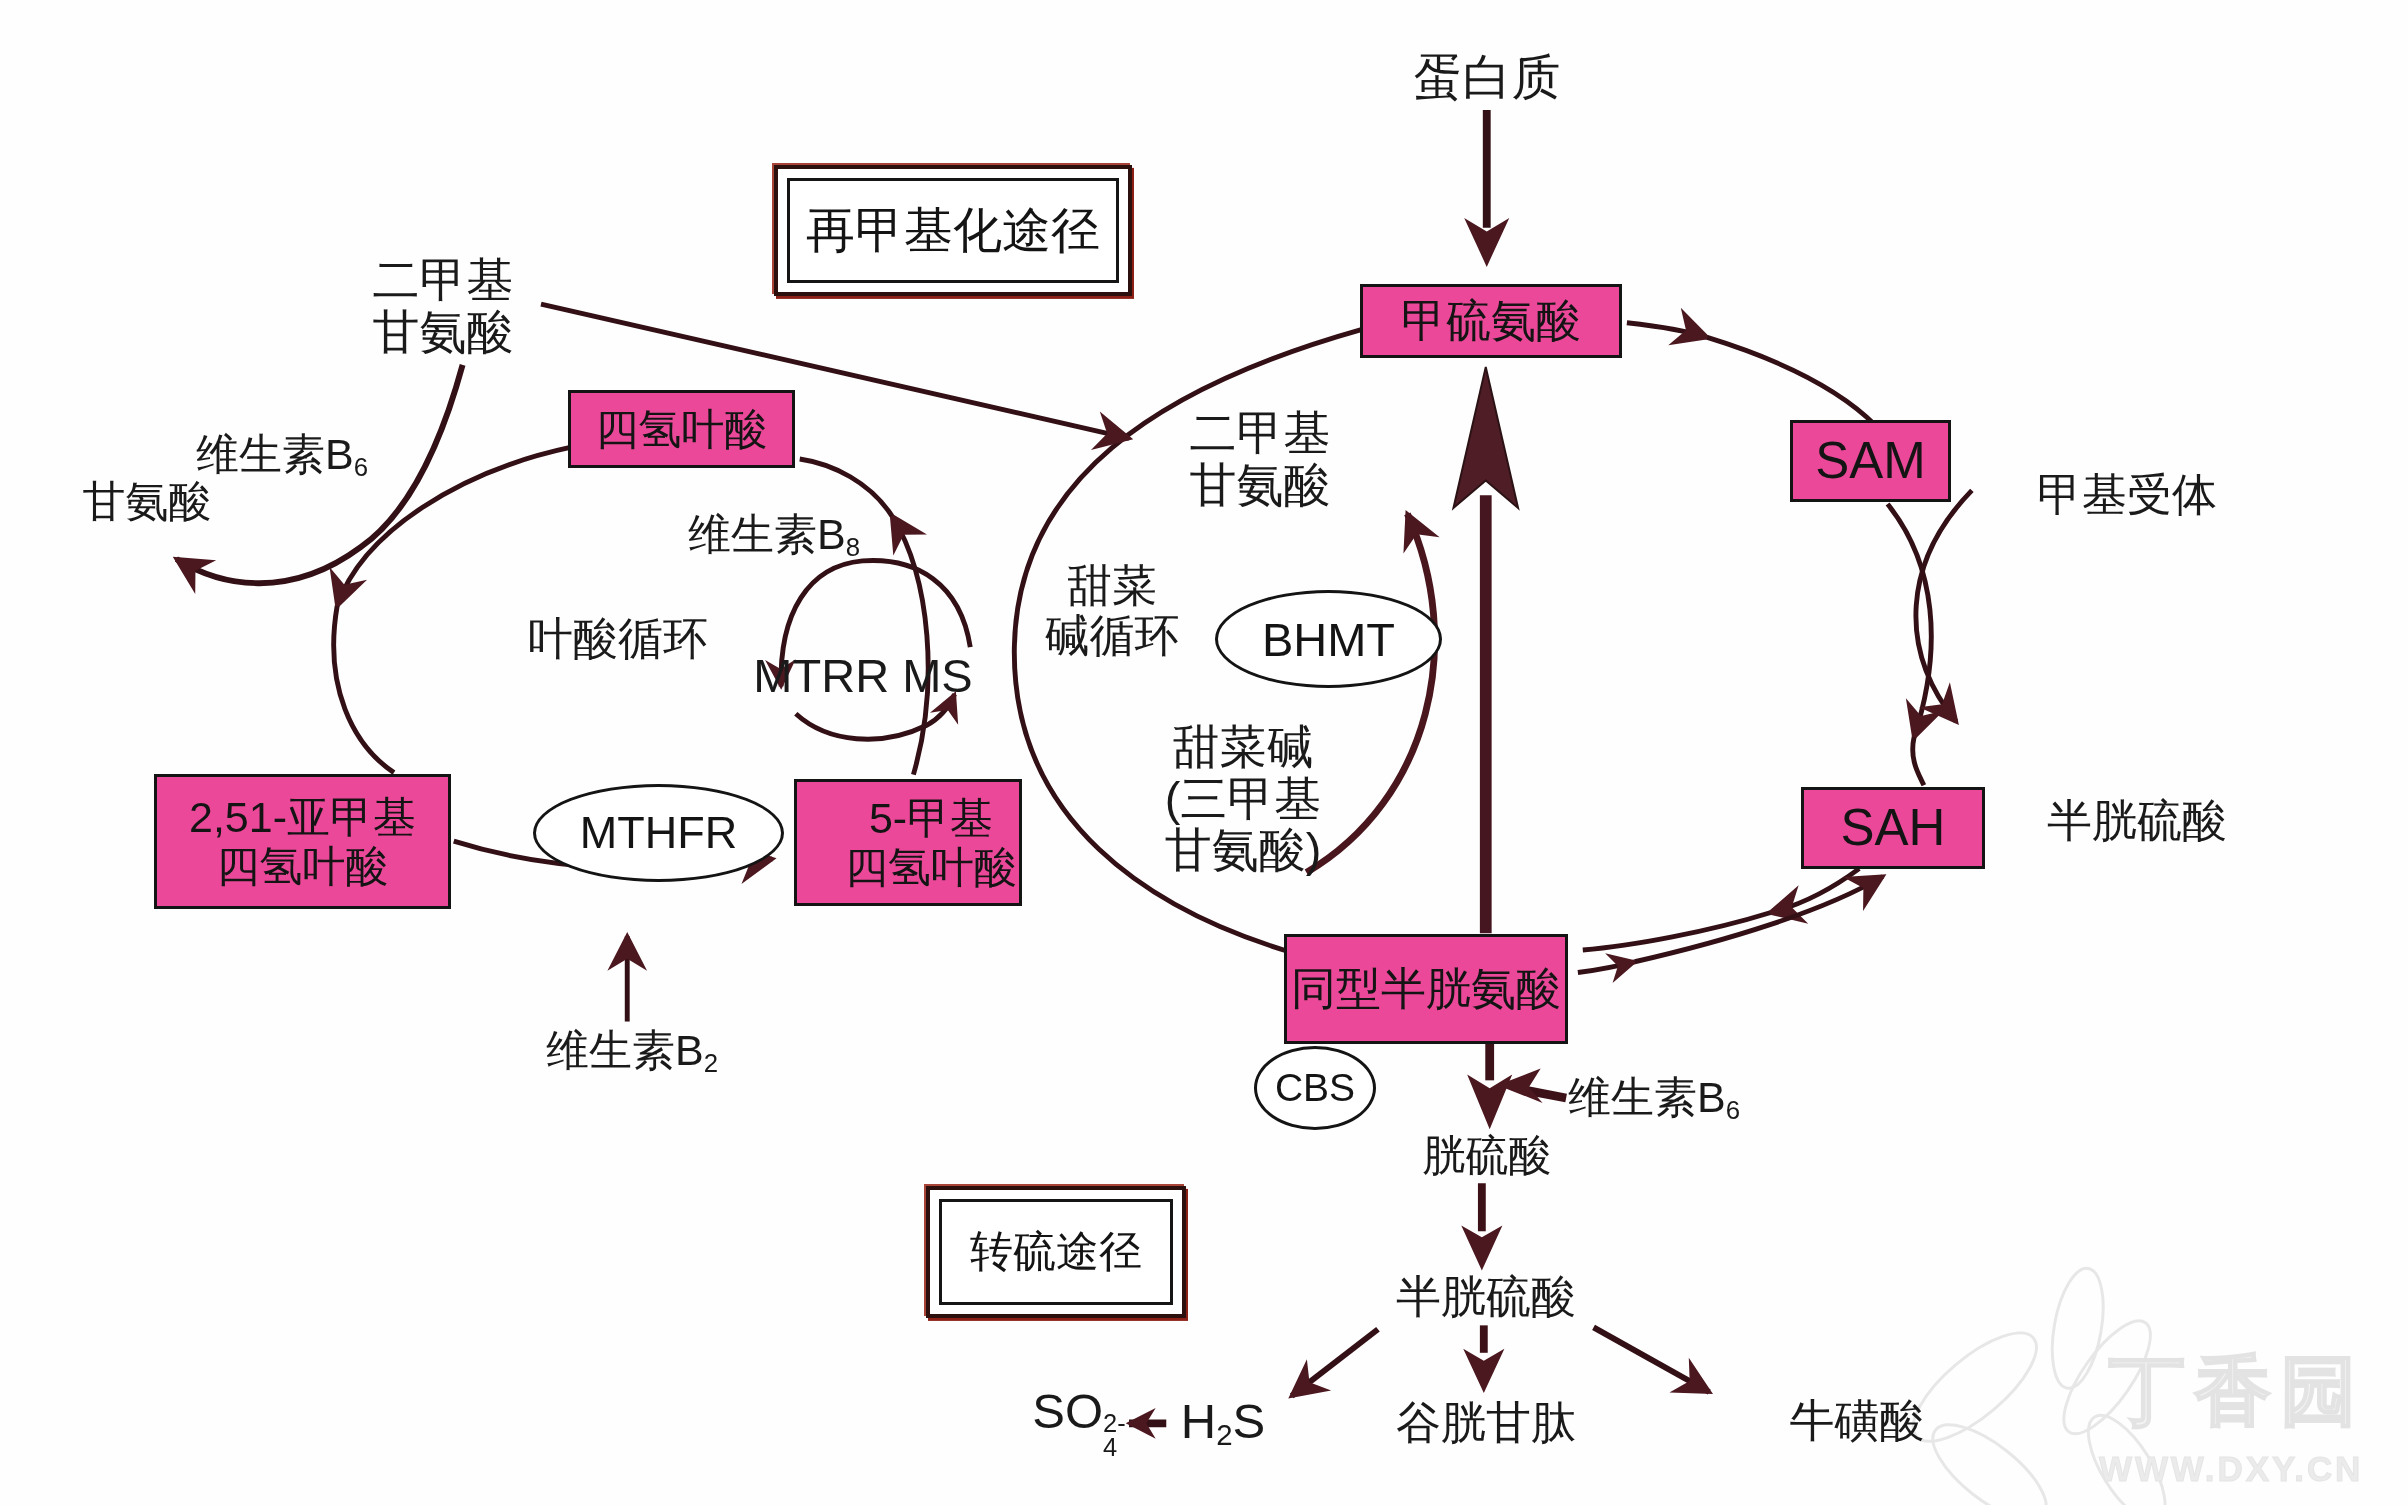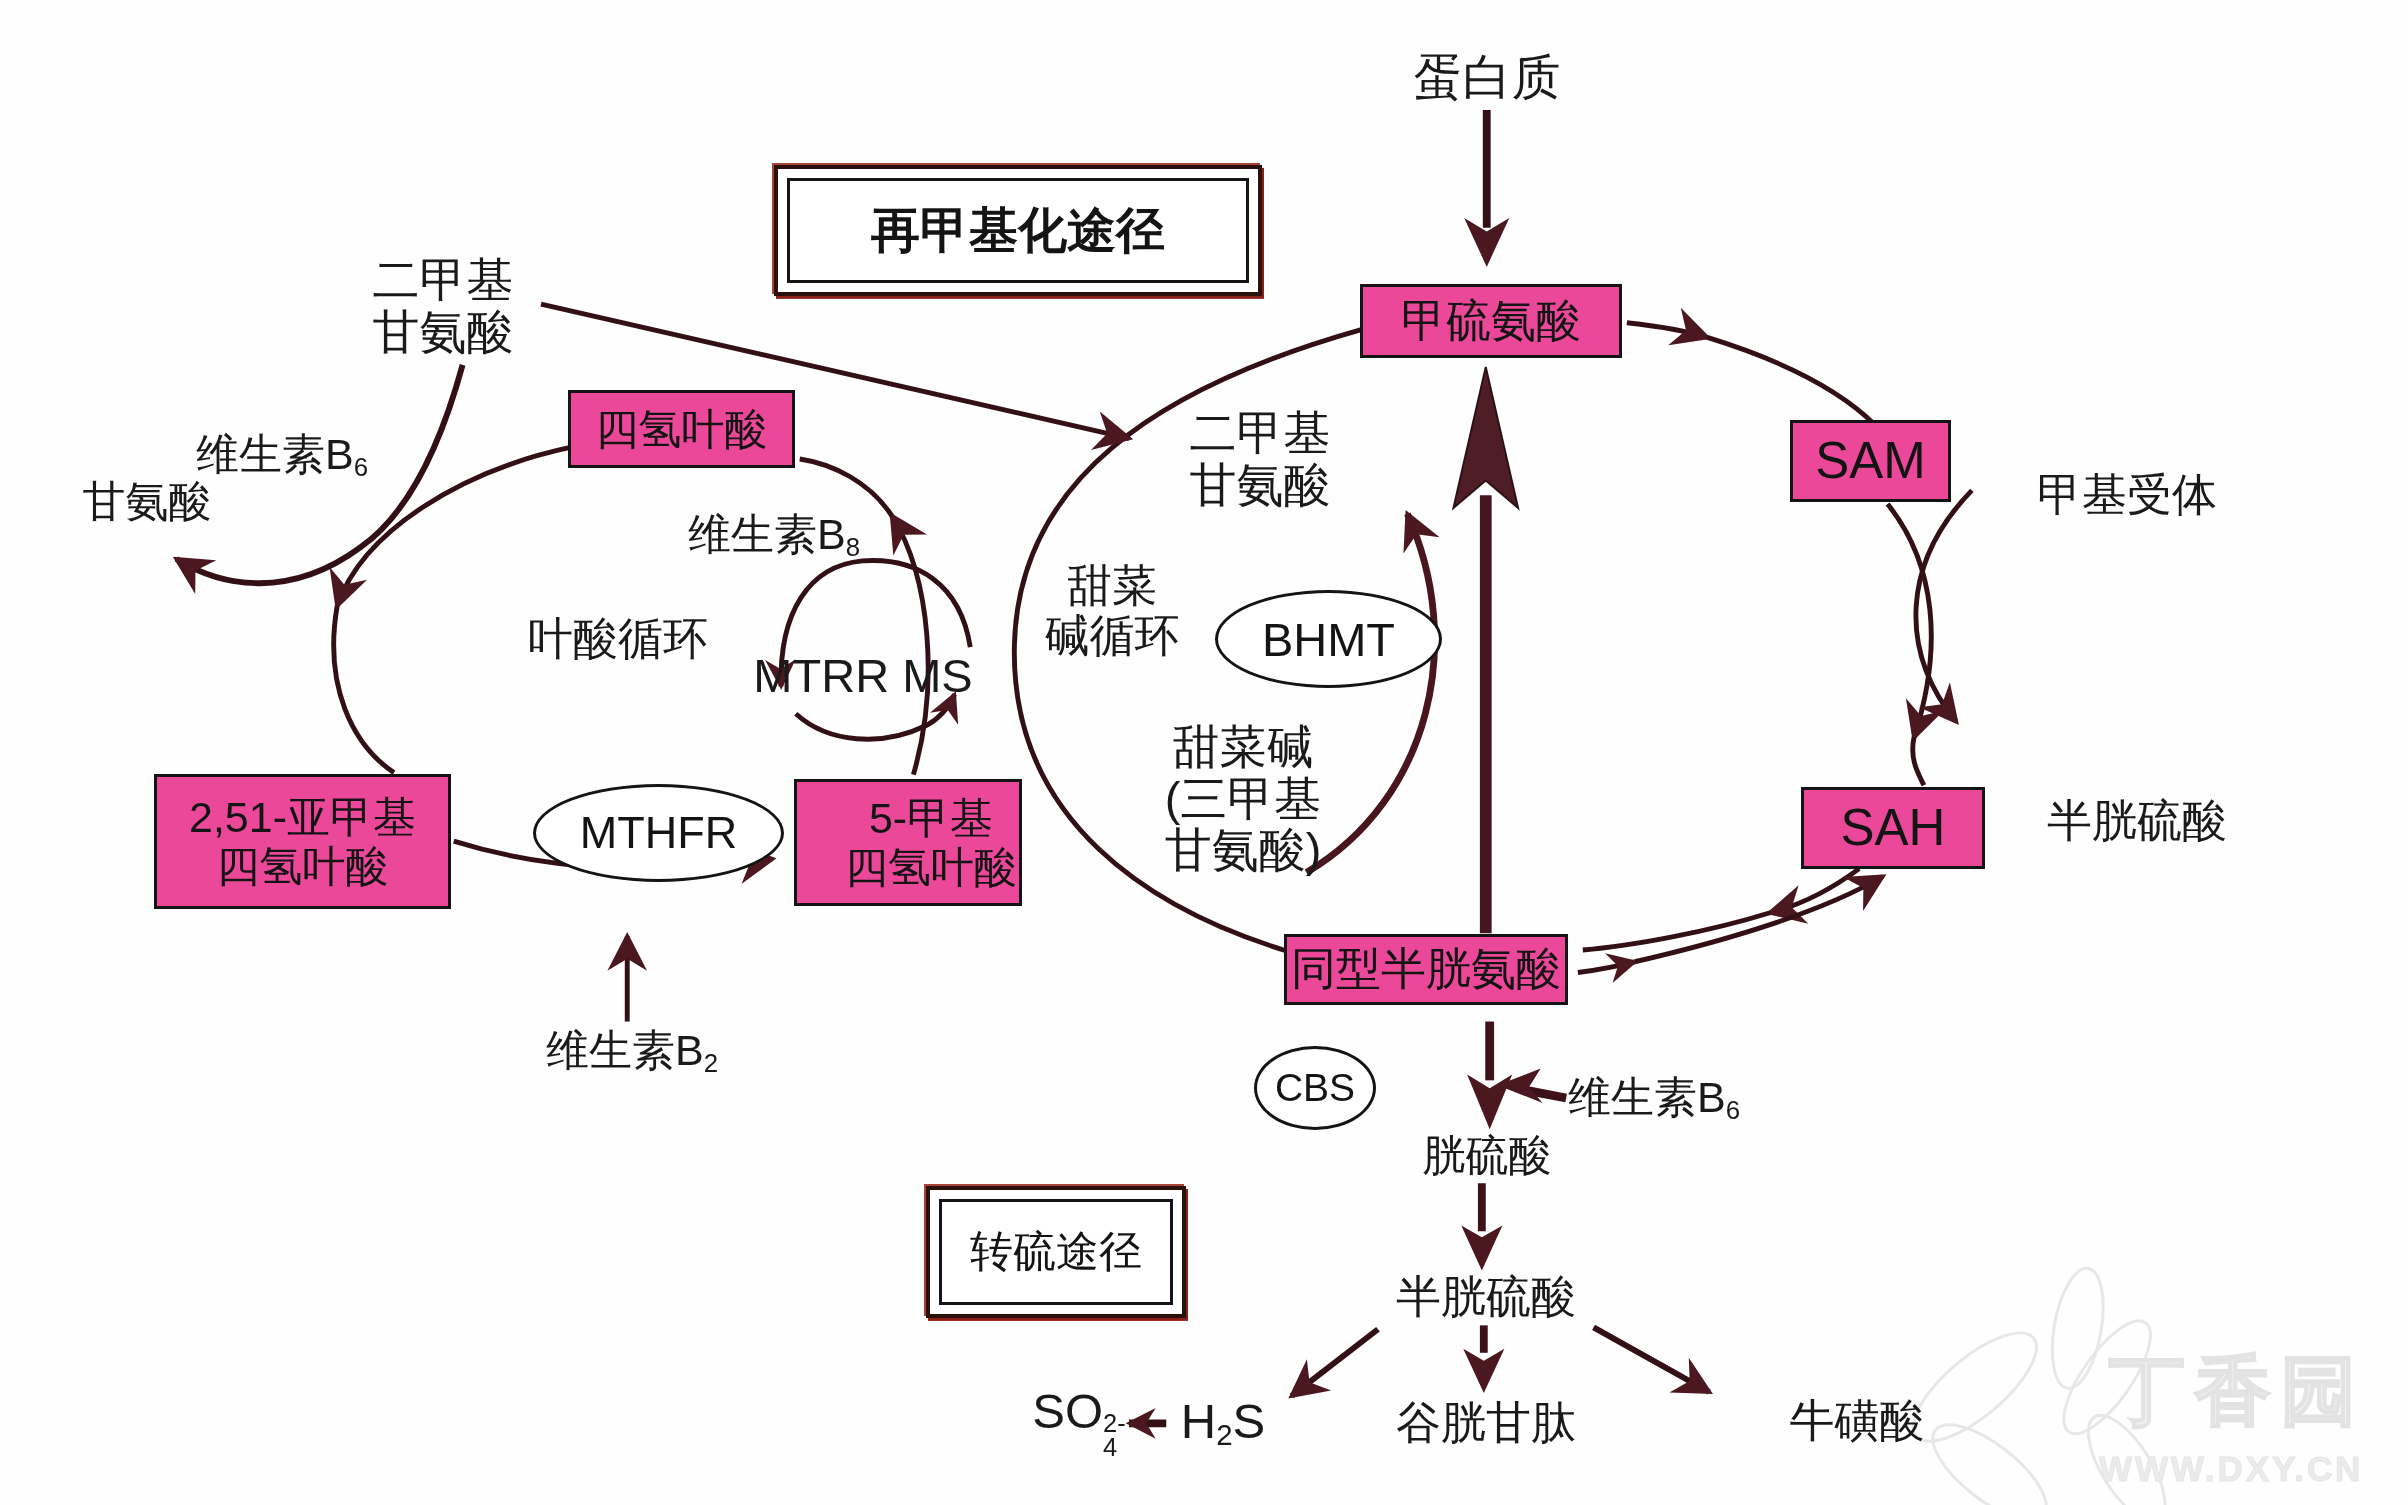--- a/index.html
+++ b/index.html
@@ -125,21 +125,21 @@
 
     <g stroke="#e7e7e7" stroke-width="3" fill="none">
       <ellipse cx="2015" cy="1415" rx="78" ry="30" transform="rotate(-40 2015 1415)"></ellipse>
       <ellipse cx="2030" cy="1502" rx="70" ry="28" transform="rotate(38 2030 1502)"></ellipse>
       <ellipse cx="2120" cy="1355" rx="62" ry="24" transform="rotate(-80 2120 1355)"></ellipse>
       <ellipse cx="2150" cy="1405" rx="68" ry="25" transform="rotate(-55 2150 1405)"></ellipse>
       <ellipse cx="2170" cy="1498" rx="62" ry="25" transform="rotate(58 2170 1498)"></ellipse>
     </g>
   </svg>
 
-  <div class="dbox-outer" style="left:774px;top:165px;width:488px;height:131px;font-size:49px;font-weight:bold;">
+  <div class="dbox-outer" style="left:774px;top:165px;width:358px;height:131px;font-size:49px;">
     <div class="dbox-inner">再甲基化途径</div>
   </div>
 
   <div class="dbox-outer" style="left:926px;top:1186px;width:260px;height:132px;font-size:43px;">
     <div class="dbox-inner">转硫途径</div>
   </div>
 
   <div class="nbox" style="left:568px;top:390px;width:227px;height:78px;font-size:43px;">四氢叶酸</div>
 
   <div class="nbox" style="left:154px;top:774px;width:297px;height:135px;font-size:43px;">
@@ -155,21 +155,21 @@
       <div>四氢叶酸</div>
     </div>
   </div>
 
   <div class="nbox" style="left:1360px;top:284px;width:262px;height:74px;font-size:45px;">甲硫氨酸</div>
 
   <div class="nbox" style="left:1790px;top:420px;width:161px;height:82px;font-size:51px;">SAM</div>
 
   <div class="nbox" style="left:1801px;top:787px;width:184px;height:82px;font-size:51px;">SAH</div>
 
-  <div class="nbox" style="left:1284px;top:934px;width:284px;height:71px;font-size:45px;">同型半胱氨酸</div>
+  <div class="nbox" style="left:1284px;top:934px;width:284px;height:110px;font-size:45px;">同型半胱氨酸</div>
 
   <div class="ebox" style="left:533px;top:784px;width:251px;height:98px;font-size:45px;">MTHFR</div>
 
   <div class="ebox" style="left:1215px;top:590px;width:227px;height:98px;font-size:47px;">BHMT</div>
 
   <div class="ebox" style="left:1254px;top:1046px;width:122px;height:84px;font-size:39px;">CBS</div>
 
   <div class="lbl" style="left:1487px;top:78px;font-size:49px;">蛋白质</div>
 
   <div class="lbl" style="left:443px;top:306px;font-size:47px;">

